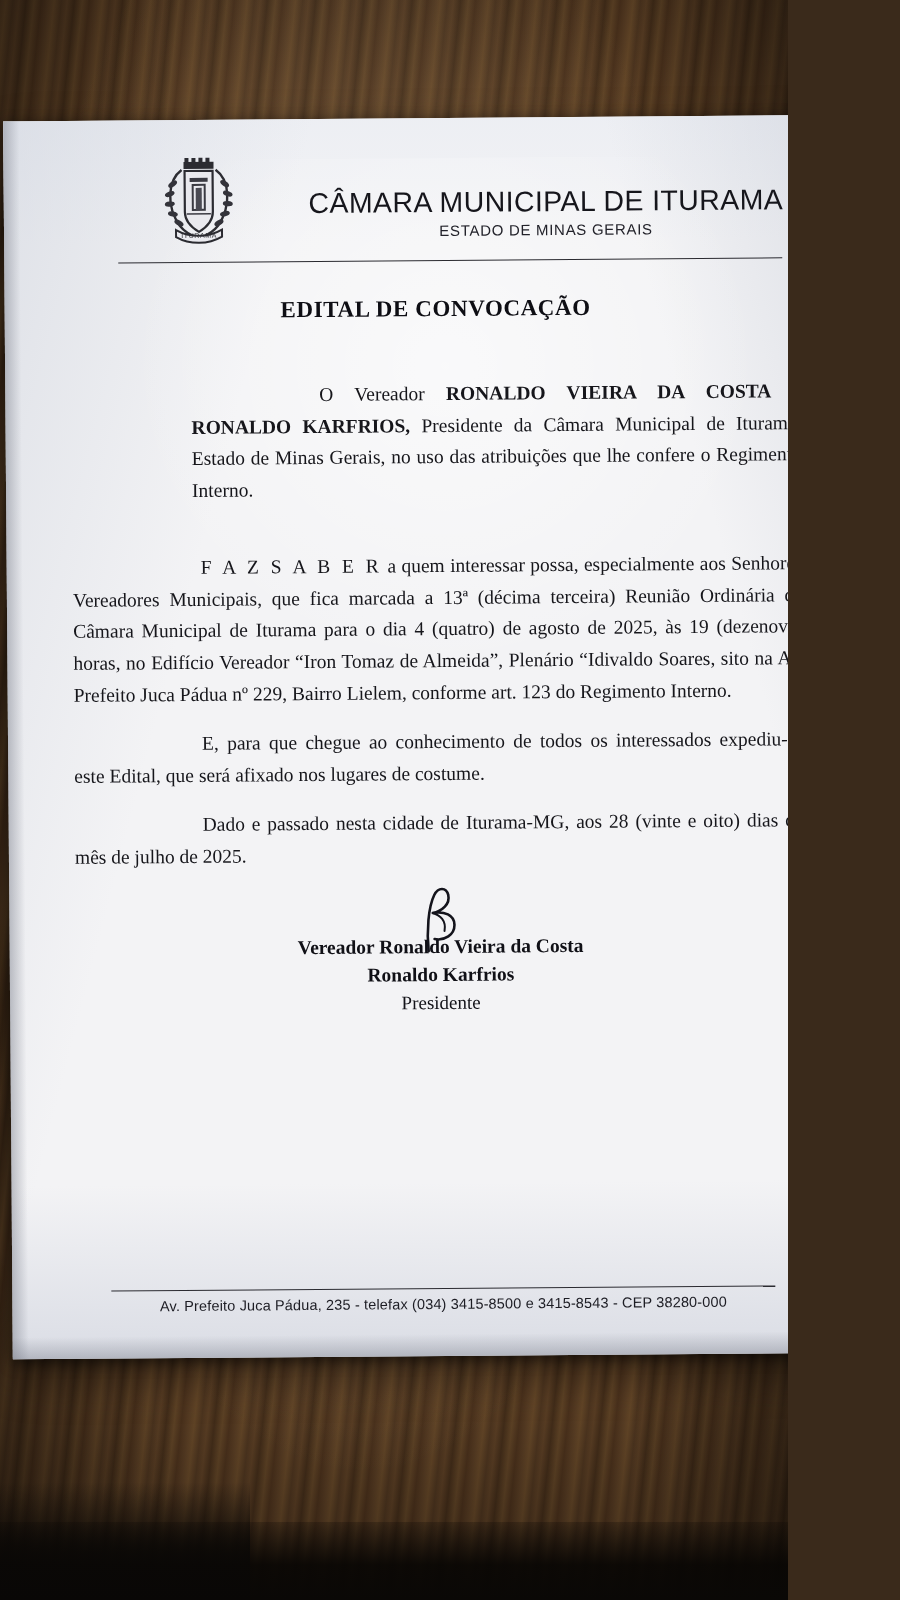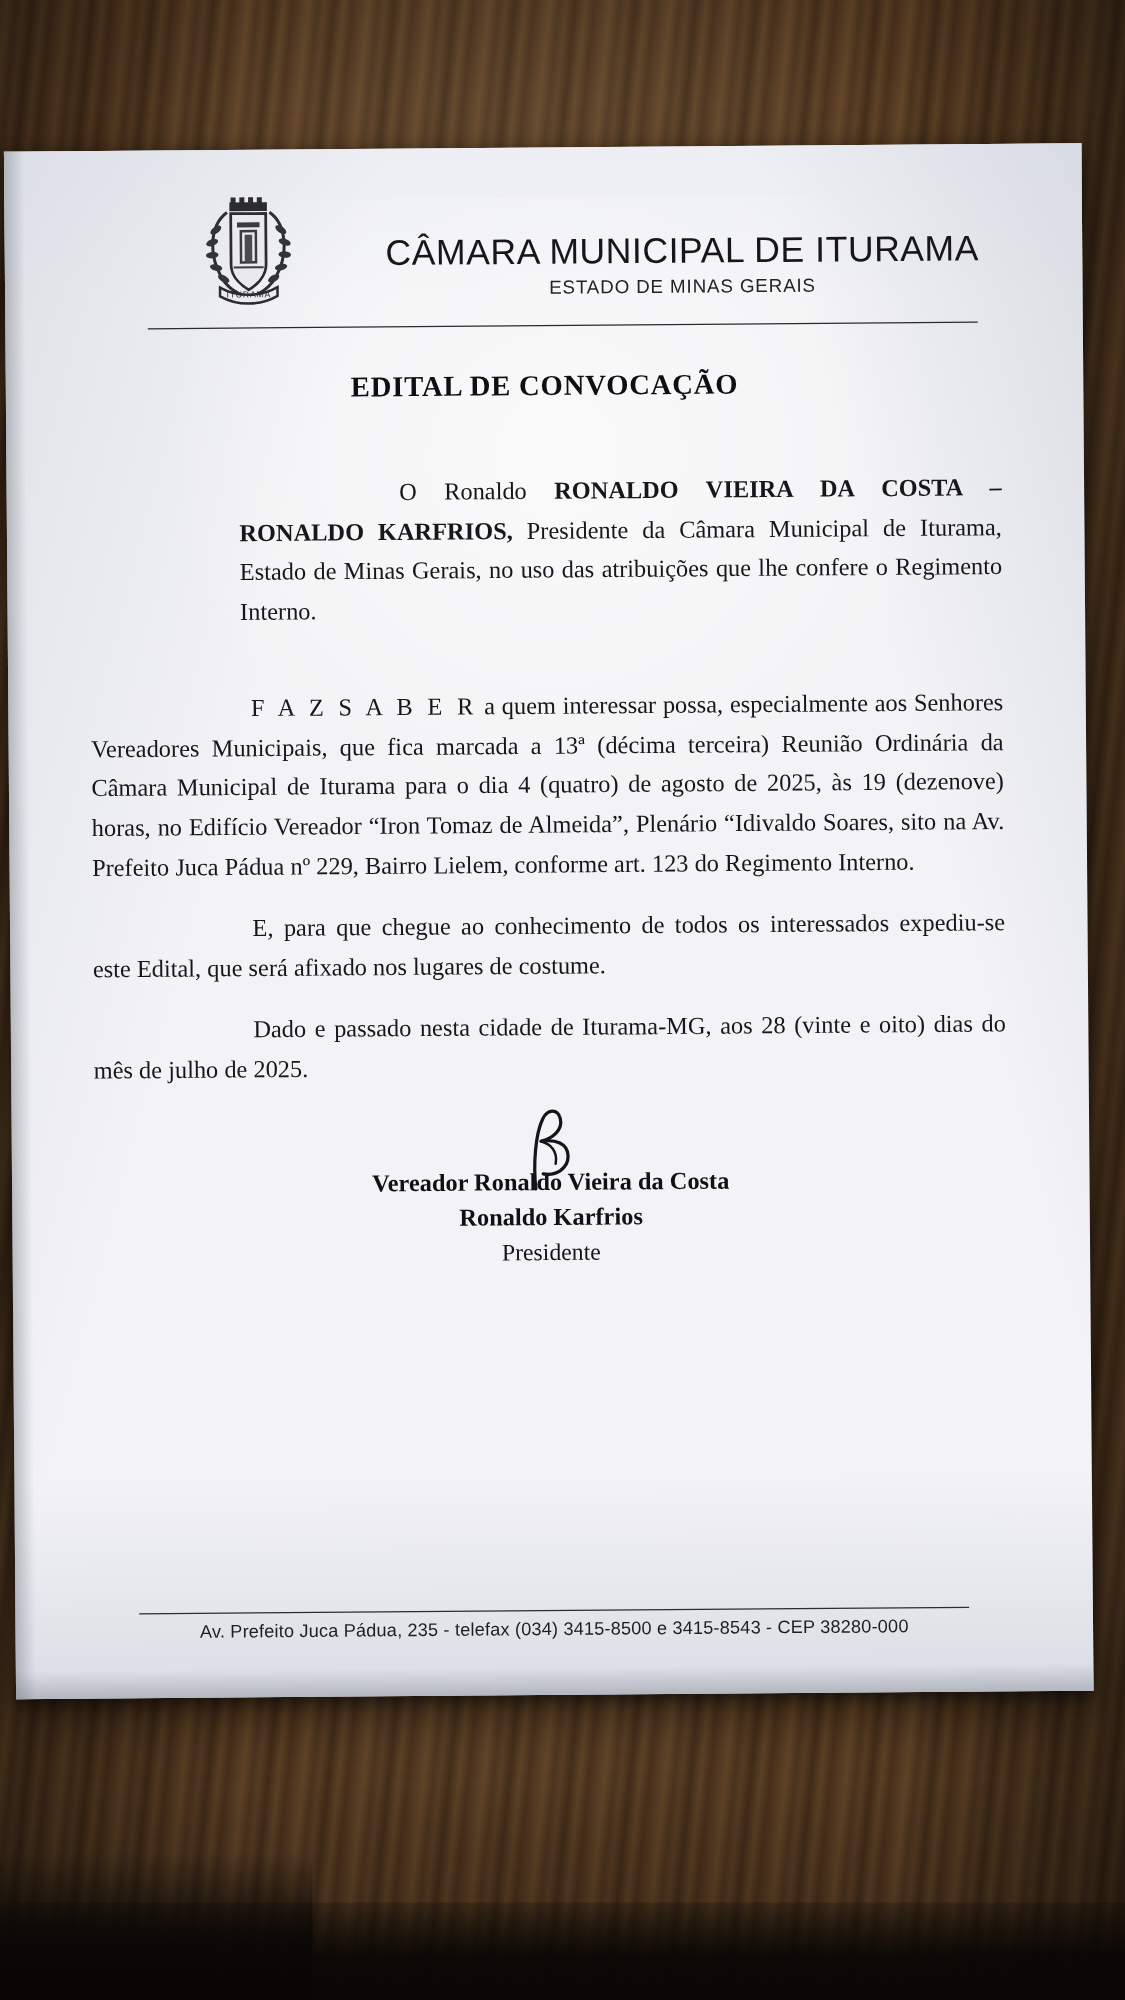--- a/index.html
+++ b/index.html
@@ -10,21 +10,21 @@
     width: 900px;
     height: 1600px;
     overflow: hidden;
     font-family: "Liberation Serif", serif;
     background: #3a2a1b;
   }
 
   
   #scene {
     position: relative;
-    width: 900px;
+    width: 788px;
     height: 1600px;
     background:
       repeating-linear-gradient(
         96deg,
         #6b4a2b 0px,
         #7a5630 6px,
         #5f4126 13px,
         #6e4c2c 19px,
         #52371f 26px,
         #74522e 34px,
@@ -307,21 +307,21 @@
           <div class="head-sub">ESTADO DE MINAS GERAIS</div>
         </div>
         <div class="head-rule"></div>
       </div>
 
       <div class="doc-title">EDITAL DE CONVOCAÇÃO</div>
 
       <div class="body-block">
 
         <div class="inset">
-          <p class="para indent-huge"><span>O Ronaldo </span><span class="bold">RONALDO VIEIRA DA COSTA – RONALDO KARFRIOS,</span><span> Presidente da Câmara Municipal de Iturama, Estado de Minas Gerais, no uso das atribuições que lhe confere o Regimento Interno.</span></p>
+          <p class="para indent-huge"><span>O Vereador </span><span class="bold">RONALDO VIEIRA DA COSTA – RONALDO KARFRIOS,</span><span> Presidente da Câmara Municipal de Iturama, Estado de Minas Gerais, no uso das atribuições que lhe confere o Regimento Interno.</span></p>
         </div>
 
         <div class="gap-1"></div>
 
         <p class="para indent-huge"><span class="spaced">F A Z   S A B E R</span><span> a quem interessar possa, especialmente aos Senhores Vereadores Municipais, que fica marcada a 13ª (décima terceira) Reunião Ordinária da Câmara Municipal de Iturama para o dia 4 (quatro) de agosto de 2025, às 19 (dezenove) horas, no Edifício Vereador “Iron Tomaz de Almeida”,  Plenário “Idivaldo Soares, sito na Av. Prefeito Juca Pádua nº 229, Bairro Lielem, conforme art. 123 do Regimento Interno.</span></p>
 
         <div class="gap-3"></div>
 
         <p class="para indent-huge">E, para que chegue ao conhecimento de todos os interessados expediu-se este Edital, que será afixado nos lugares de costume.</p>
 

